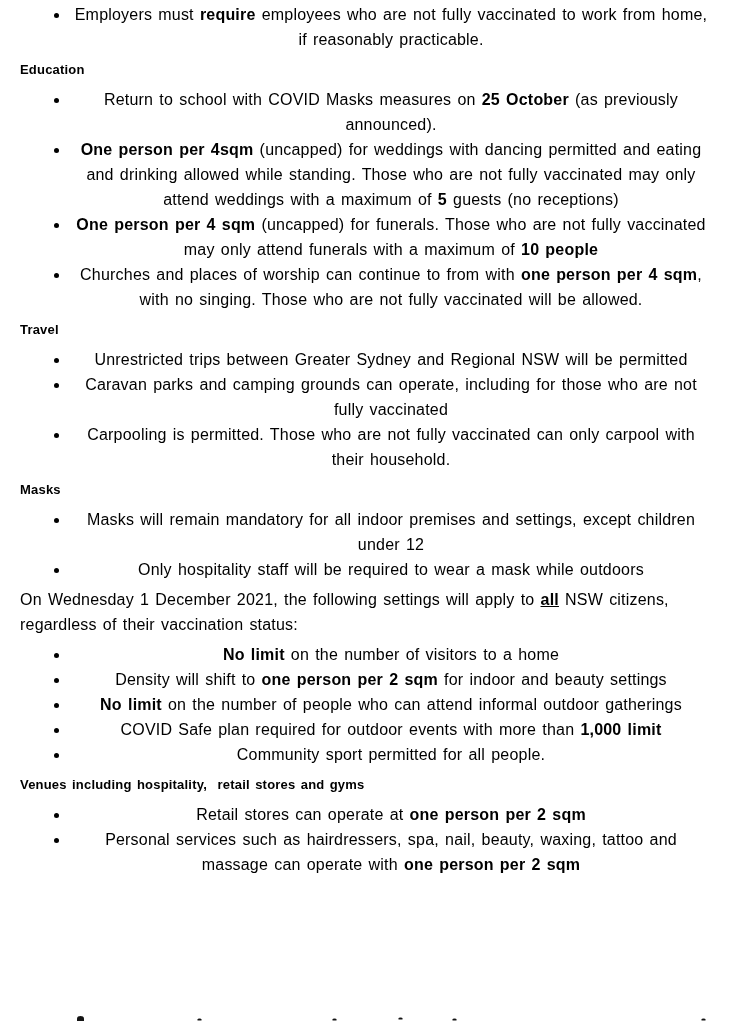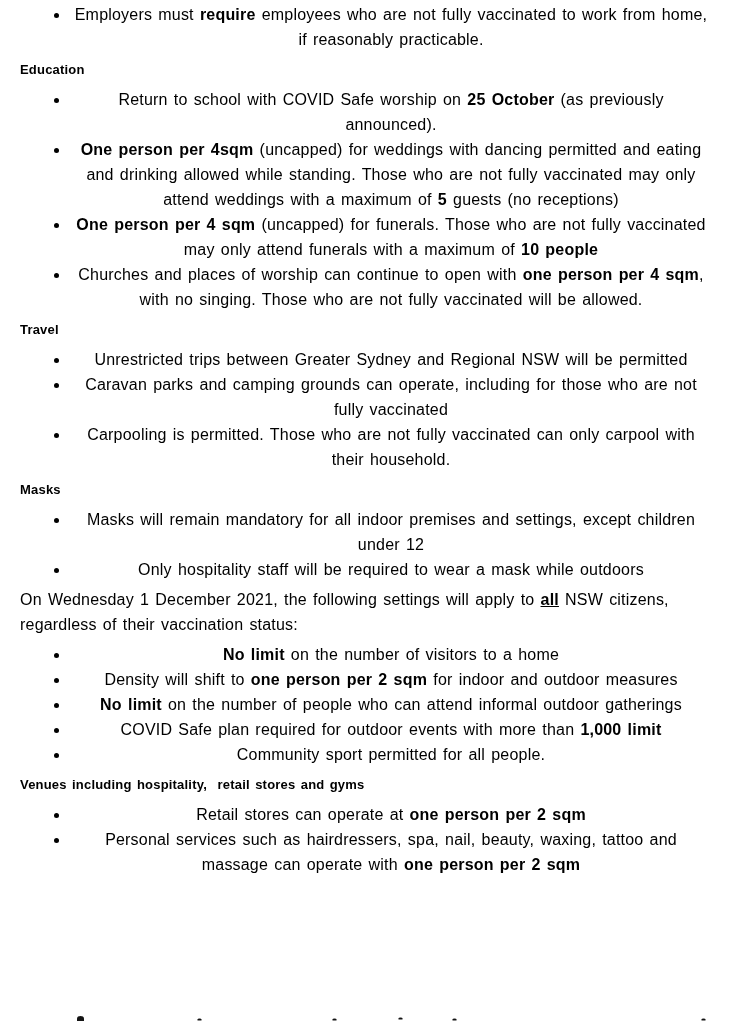--- a/index.html
+++ b/index.html
@@ -70,42 +70,42 @@
 </style>
 </head>
 <body>
 
 <div class="page" id="doc">
     <ul class="blist">
       <li><span>Employers must </span><span class="b">require</span><span> employees who are not fully vaccinated to work from home, if reasonably practicable.</span></li>
     </ul>
     <p class="h">Education</p>
     <ul class="blist">
-      <li><span>Return to school with COVID Safe worship on </span><span class="b">25 October</span><span> (as previously announced).</span></li>
+      <li><span>Return to school with COVID Masks measures on </span><span class="b">25 October</span><span> (as previously announced).</span></li>
     </ul>
     <ul class="blist">
       <li><span class="b">One person per 4sqm</span><span> (uncapped) for weddings with dancing permitted and eating and drinking allowed while standing. Those who are not fully vaccinated may only attend weddings with a maximum of </span><span class="b">5</span><span> guests (no receptions)</span></li>
       <li><span class="b">One person per 4 sqm</span><span> (uncapped) for funerals. Those who are not fully vaccinated may only attend funerals with a maximum of </span><span class="b">10 people</span></li>
-      <li><span>Churches and places of worship can continue to open with </span><span class="b">one person per 4 sqm</span><span>, with no singing. Those who are not fully vaccinated will be allowed.</span></li>
+      <li><span>Churches and places of worship can continue to from with </span><span class="b">one person per 4 sqm</span><span>, with no singing. Those who are not fully vaccinated will be allowed.</span></li>
     </ul>
     <p class="h">Travel</p>
     <ul class="blist">
       <li><span>Unrestricted trips between Greater Sydney and Regional NSW will be permitted</span></li>
       <li><span>Caravan parks and camping grounds can operate, including for those who are not fully vaccinated</span></li>
       <li><span>Carpooling is permitted. Those who are not fully vaccinated can only carpool with their household.</span></li>
     </ul>
     <p class="h">Masks</p>
     <ul class="blist">
       <li><span>Masks will remain mandatory for all indoor premises and settings, except children under 12</span></li>
       <li><span>Only hospitality staff will be required to wear a mask while outdoors</span></li>
     </ul>
     <p class="para"><span>On Wednesday 1 December 2021, the following settings will apply to </span><span class="b u">all</span><span> NSW citizens, regardless of their vaccination status:</span></p>
     <ul class="blist">
       <li><span class="b">No limit</span><span> on the number of visitors to a home</span></li>
-      <li><span>Density will shift to </span><span class="b">one person per 2 sqm</span><span> for indoor and outdoor measures</span></li>
+      <li><span>Density will shift to </span><span class="b">one person per 2 sqm</span><span> for indoor and beauty settings</span></li>
       <li><span class="b">No limit</span><span> on the number of people who can attend informal outdoor gatherings</span></li>
       <li><span>COVID Safe plan required for outdoor events with more than </span><span class="b">1,000 limit</span></li>
       <li><span>Community sport permitted for all people.</span></li>
     </ul>
     <p class="h">Venues including hospitality,  retail stores and gyms</p>
     <ul class="blist">
       <li><span>Retail stores can operate at </span><span class="b">one person per 2 sqm</span></li>
       <li><span>Personal services such as hairdressers, spa, nail, beauty, waxing, tattoo and massage can operate with </span><span class="b">one person per 2 sqm</span></li>
     </ul>
   </div>

